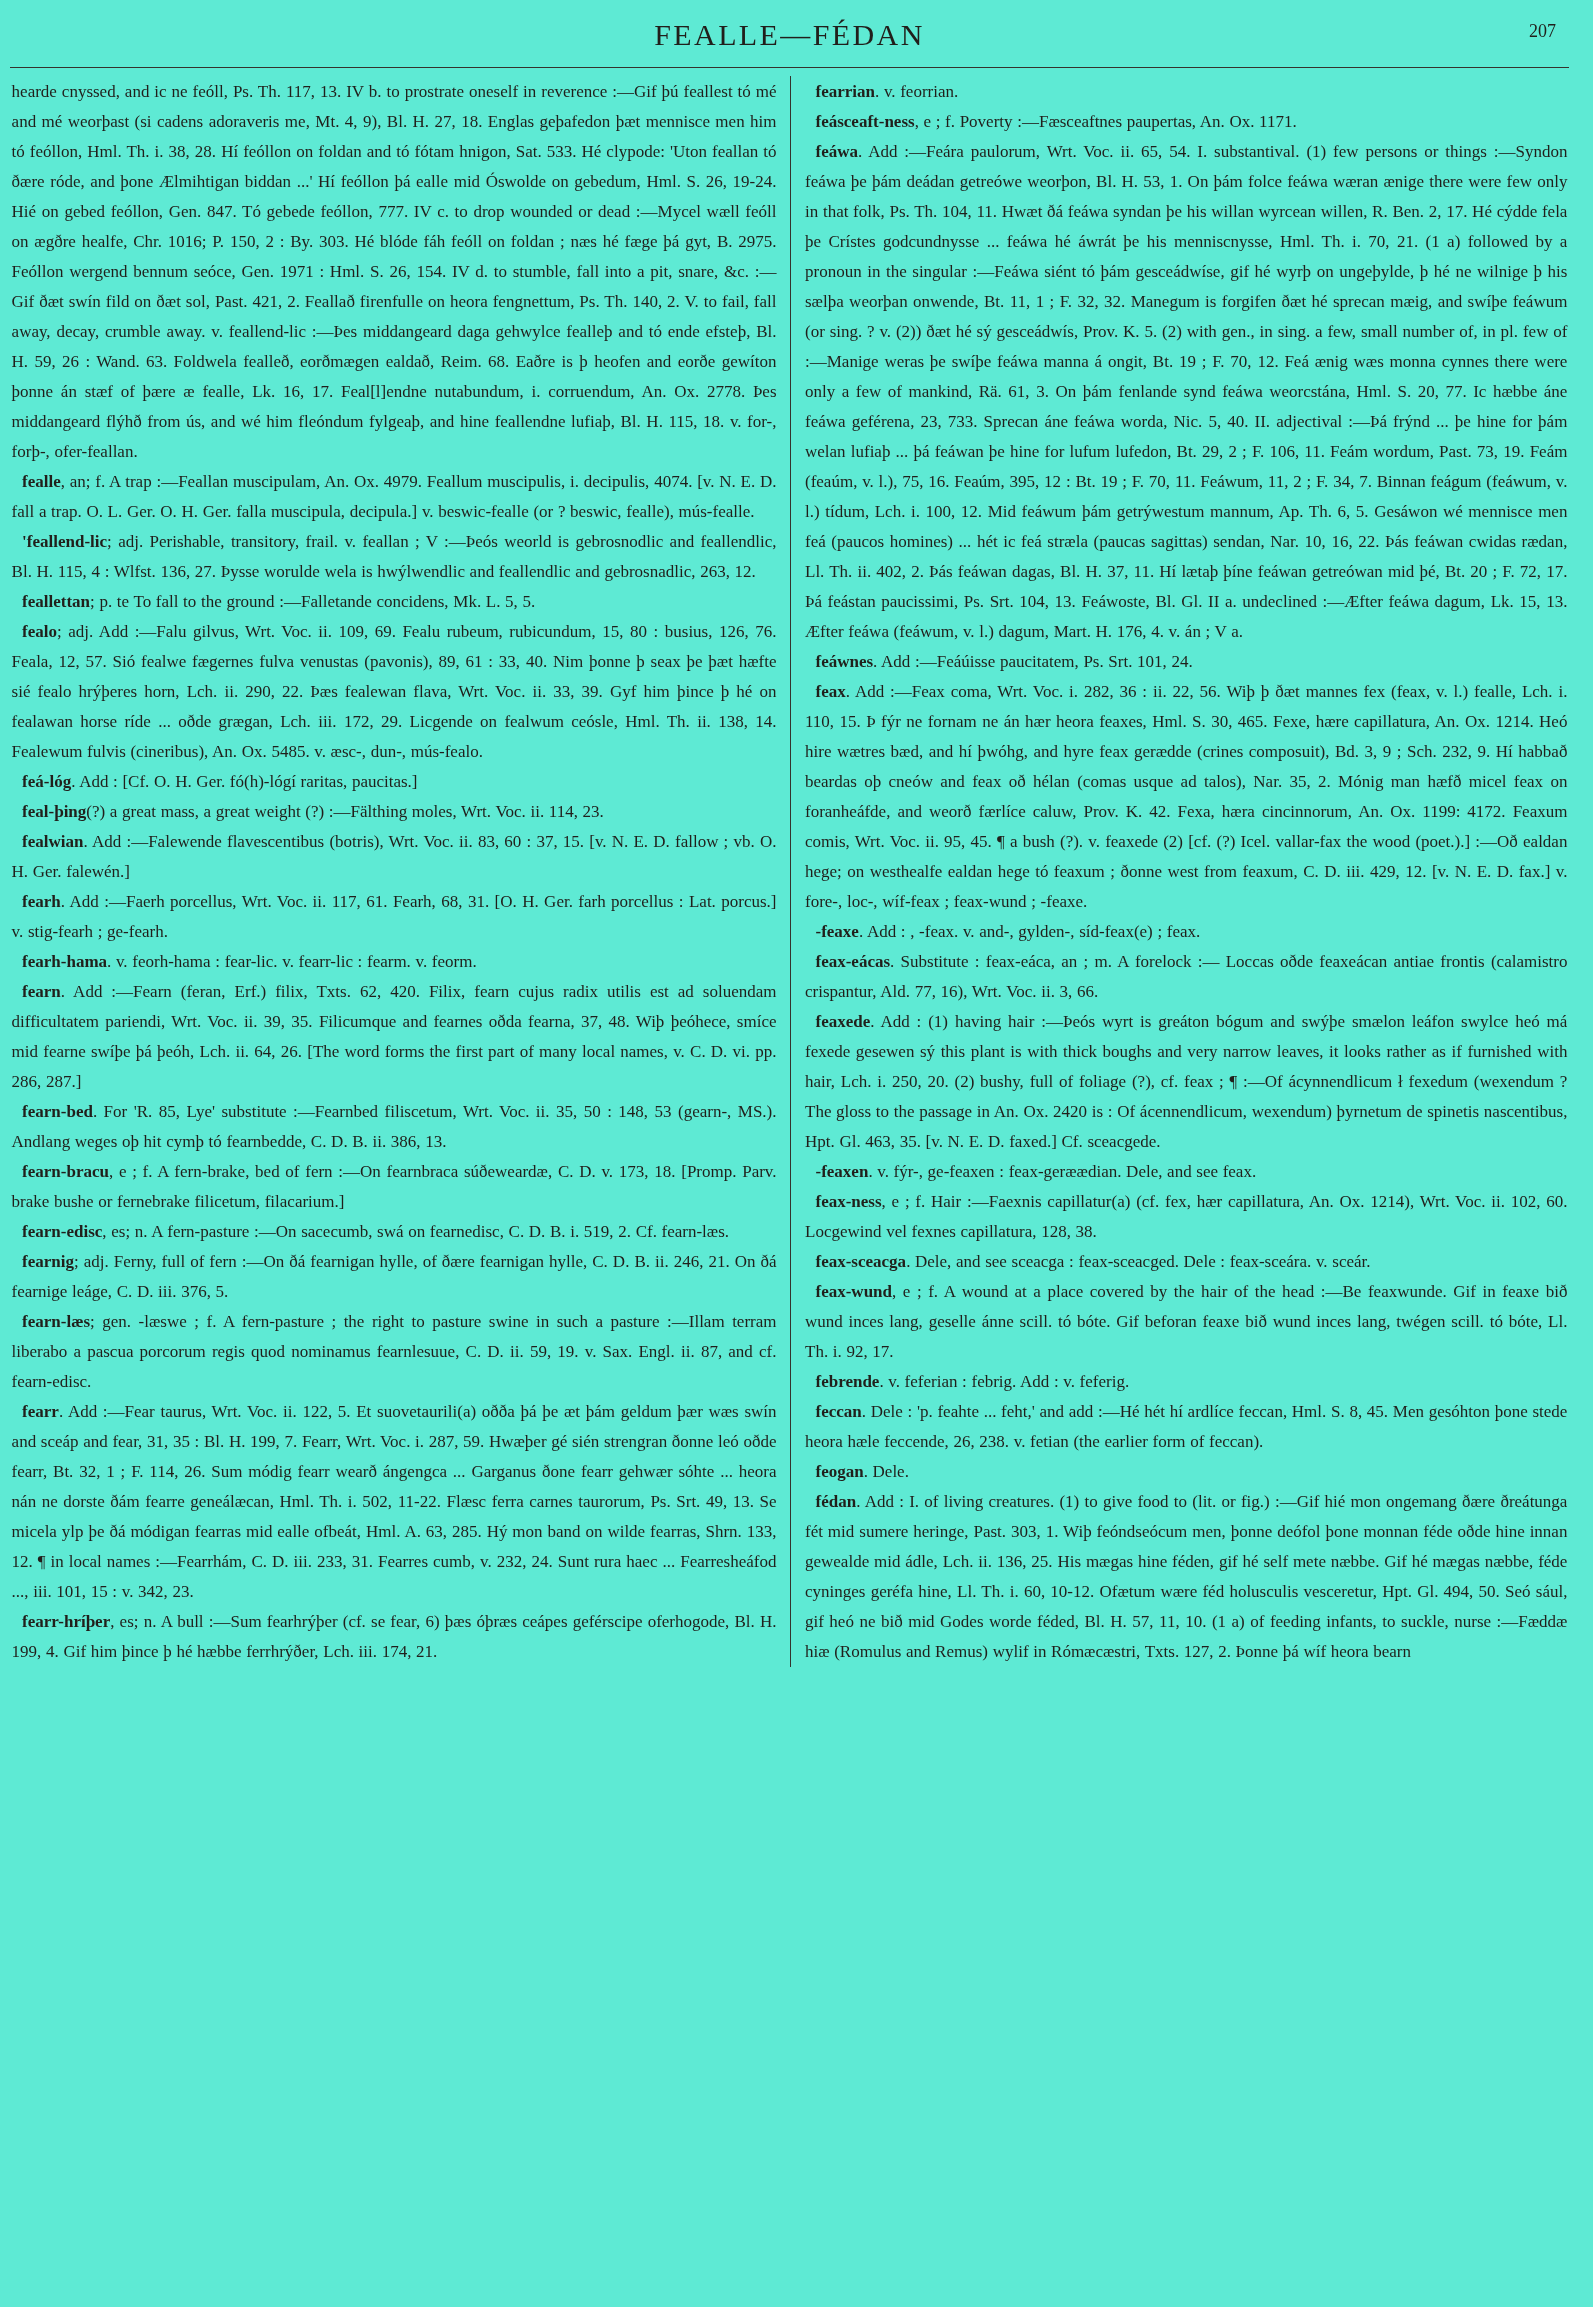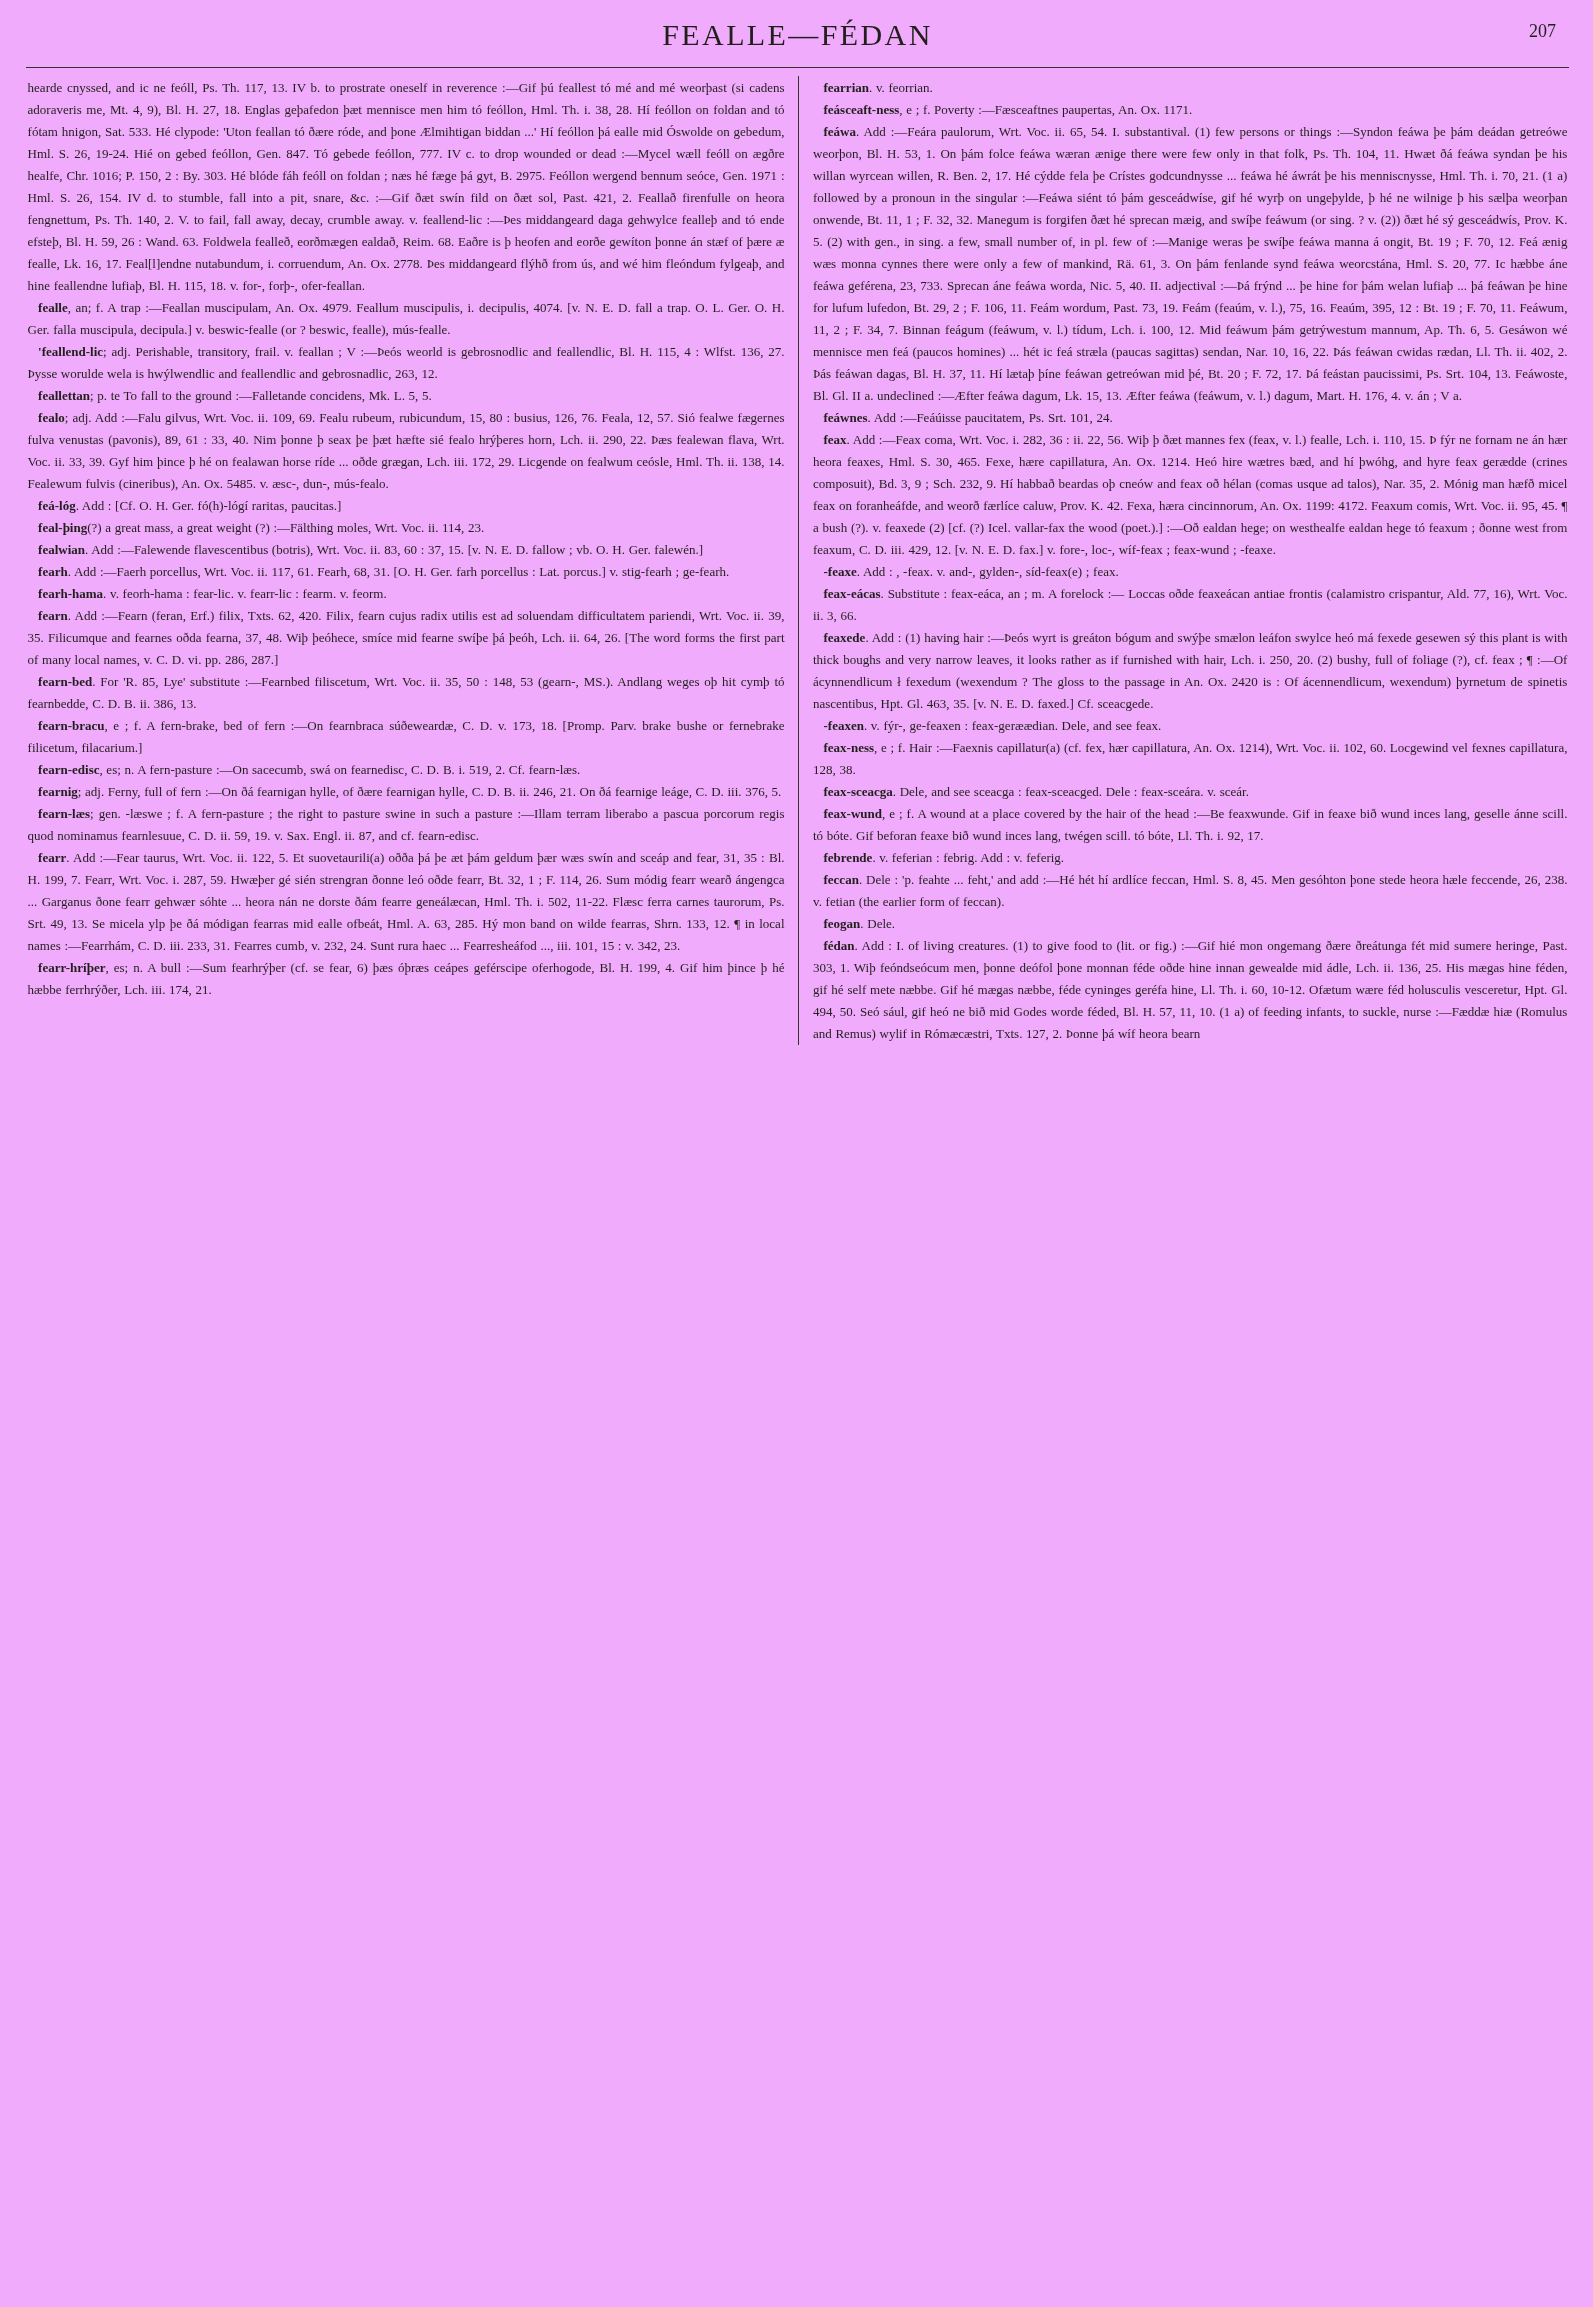--- a/index.html
+++ b/index.html
@@ -1,24 +1,24 @@
 <!DOCTYPE html>
 <html style="font-size:13px"><head>
 <meta charset="utf-8">
 <style>
   * { margin: 0; padding: 0; box-sizing: border-box; }
   html, body { background: #dedcd6; }
   .page {
     width: 1593px;
     min-height: 2307px;
     margin: 0 auto;
-    background: #f0abfc;
+    background: #5eead4;
     color: #211f1b;
     font-family: "Liberation Serif", "DejaVu Serif", serif;
-    padding: 18px 24px 32px 26px;
+    padding: 18px 24px 32px 10px;
     overflow: hidden;
   }
   .header { position: relative; height: 42px; margin-bottom: 1.6px; }
   .header-title {
     text-align: center;
     font-size: 30px;
     letter-spacing: 2.4px;
     font-weight: 500;
   }
   .page-number {
@@ -26,22 +26,22 @@
     right: 13px;
     top: 3.2px;
     font-size: 18px;
   }
   .head-rule { border: 0; border-top: 1.6px solid #35332d; margin: 6.5px 0 8px 0; }
   .columns { display: flex; align-items: stretch; }
   .col { width: 50%; }
   .col-left { padding: 1.6px 13px 0 1.6px; }
   .col-right { border-left: 1.6px solid #35332d; padding: 1.6px 1.6px 0 14.5px; }
   p.entry {
-    font-size: 13px;
-    line-height: 22px;
+    font-size: 17px;
+    line-height: 30px;
     text-align: justify;
     text-indent: 10.5px;
     word-spacing: 0.4px;
   }
   .col-left p.entry:first-of-type { text-indent: 0; }
   .hw { font-weight: bold; margin-top: 41px; }
 </style>
 </head>
 <body>
 

